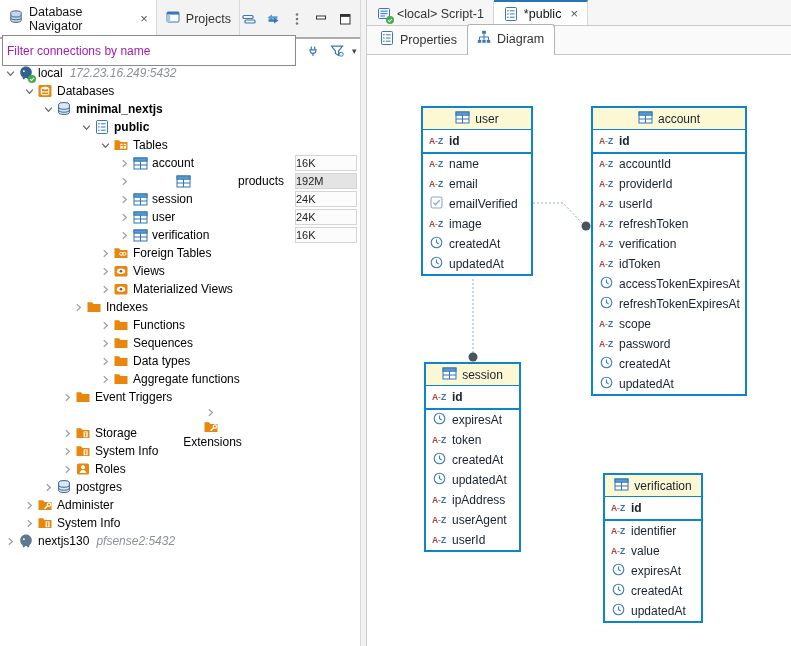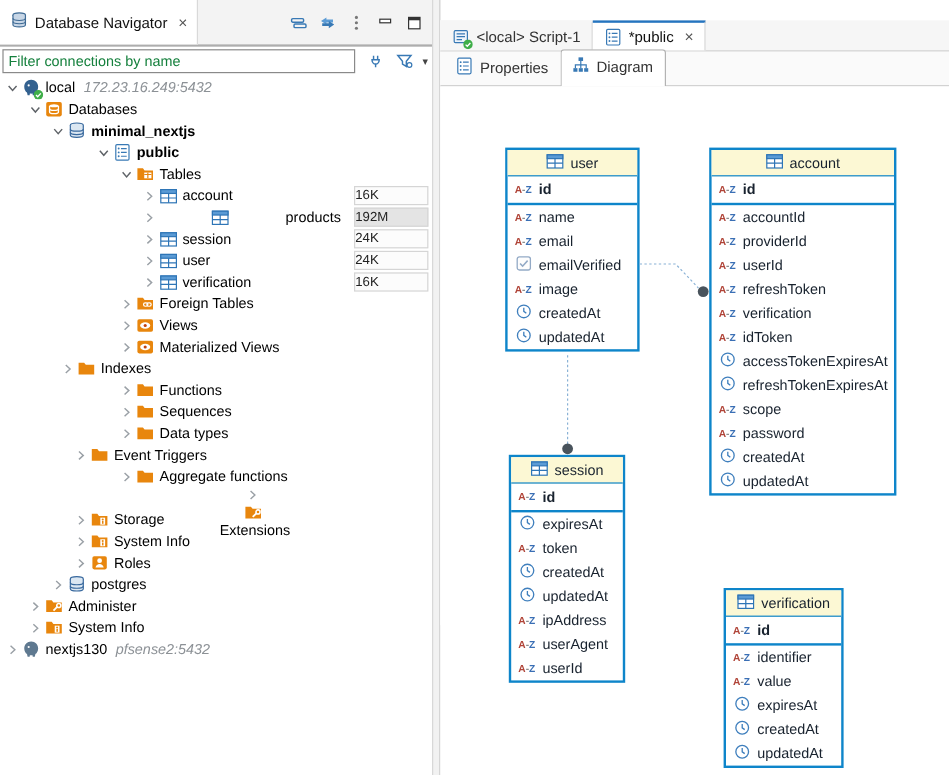--- a/index.html
+++ b/index.html
@@ -12,38 +12,38 @@
   .divider { position:absolute; left:360px; top:0; width:7px; height:646px; background:#f2f2f2; border-left:1px solid #d8d8d8; border-right:1px solid #cfcfcf; }
 
   .ltabs { display:flex; align-items:stretch; height:39px; background:#f3f3f3; border-bottom:2px solid #adadad; }
   .ltab { display:flex; align-items:center; gap:5px; padding:0 8px; font-size:12.5px; color:#333; background:#f3f3f3; border-right:1px solid #d9d9d9; cursor:default; }
   .ltab.active { background:#fff; color:#111; }
   .ltab .close { margin-left:4px; color:#555; font-size:13px; line-height:1; }
   .ltoolbar { margin-left:auto; display:flex; align-items:center; gap:6px; padding-right:6px; }
   .tbtn { width:18px; height:18px; display:flex; align-items:center; justify-content:center; }
 
   .filter-row { display:flex; align-items:center; height:23px; padding:1px 2px; background:#fff; }
-  .filter-input { flex:0 0 294px; height:20px; border:1px solid #8a8a8a; background:#fff; color:#15803d; font-size:12px; padding:2px 4px; display:flex; align-items:center; }
+  .filter-input { flex:0 0 294px; height:31px; border:1px solid #8a8a8a; background:#fff; color:#a21caf; font-size:12px; padding:2px 4px; display:flex; align-items:center; }
   .filter-icons { display:flex; align-items:center; gap:6px; margin-left:8px; }
   .caret { font-size:9px; color:#444; }
 
   
   .tree { position:relative; padding-top:2px; }
   .trow { position:relative; height:18px; display:flex; align-items:center; white-space:nowrap; }
   .chev { width:13px; height:13px; display:inline-flex; align-items:center; justify-content:center; flex:none; }
   .ticon { position:relative; width:16px; height:16px; display:inline-flex; align-items:center; justify-content:center; flex:none; margin-left:1px; }
   .badge { position:absolute; right:-2px; bottom:-2px; width:8px; height:8px; }
   .tlabel { margin-left:4px; color:#000; }
   .tlabel.bold { font-weight:bold; }
   .thost { margin-left:7px; font-style:italic; color:#8c9196; }
   .tsize { position:absolute; right:3px; top:1px; width:62px; height:16px; border:1px solid #d5d5d5; background:#fcfcfc; color:#222; font-size:11px; padding:1px 4px 0 0; }
   .tsize.fill { background:#e4e4e4; }
 
   
-  .right-panel { position:absolute; left:367px; top:17px; width:424px; height:504px; background:#fff; }
+  .right-panel { position:absolute; left:367px; top:0; width:424px; height:504px; background:#fff; }
   .etabs { display:flex; height:26px; background:#f6f6f6; border-bottom:1px solid #c9c9c9; }
   .etab { display:flex; align-items:center; gap:5px; padding:0 9px; font-size:12.5px; color:#333; border-right:1px solid #d6d6d6; background:#f6f6f6; border-top:2px solid transparent; }
   .etab.active { background:#fff; border-top:2px solid #2574bf; color:#111; }
   .etab .close { margin-left:4px; color:#555; font-size:13px; line-height:1; }
 
   .vtabs { display:flex; align-items:flex-end; height:29px; background:#fafafa; border-bottom:1px solid #c9c9c9; padding-left:4px; }
   .vtab { display:flex; align-items:center; gap:5px; padding:4px 10px 5px 8px; font-size:12.5px; color:#333; position:relative; }
   .vtab.active { background:#fff; border:1px solid #b3b3b3; border-bottom:none; border-radius:3px 3px 0 0; margin-bottom:-1px; padding-bottom:7px; }
 
   .canvas { position:relative; width:424px; height:591px; background:#fff; overflow:hidden; }
@@ -65,20 +65,28 @@
     <div class="ltabs" id="ltabs">
         <div class="ltab active">
           <span><svg width="16" height="16" viewBox="0 0 16 16">
               <ellipse cx="8" cy="3.6" rx="5.2" ry="1.8" fill="#c7d6e6" stroke="#3f6b95"></ellipse>
               <path d="M2.8 3.6v8c0 1 2.3 1.8 5.2 1.8s5.2-.8 5.2-1.8v-8" fill="#c7d6e6" stroke="#3f6b95"></path>
               <path d="M2.8 6.3c0 1 2.3 1.8 5.2 1.8s5.2-.8 5.2-1.8M2.8 9c0 1 2.3 1.8 5.2 1.8S13.2 10 13.2 9" fill="none" stroke="#3f6b95"></path>
             </svg></span>
           <span>Database Navigator</span>
           <span class="close">×</span>
         </div>
+        <div class="ltab">
+          <span><svg width="16" height="16" viewBox="0 0 16 16">
+              <rect x="2" y="3" width="12" height="10" rx="1" fill="#fff" stroke="#3879b5"></rect>
+              <rect x="2" y="3" width="12" height="2.6" fill="#3879b5"></rect>
+              <rect x="2" y="5.6" width="3.2" height="7.4" fill="#a8c6e4"></rect>
+            </svg></span>
+          <span>Projects</span>
+        </div>
         <div class="ltoolbar">
           <span class="tbtn">
             <svg width="17" height="16" viewBox="0 0 17 16">
               <rect x="2" y="4.5" width="10" height="3" rx="1" fill="none" stroke="#3879b5" stroke-width="1.2"></rect>
               <rect x="4" y="9" width="10" height="3" rx="1" fill="none" stroke="#3879b5" stroke-width="1.2"></rect>
             </svg>
           </span>
           <span class="tbtn">
             <svg width="16" height="16" viewBox="0 0 16 16">
               <path d="M2.5 6.5l4.5-3v1.8h5.5v2.4H7v1.8z" fill="#5b9bd5"></path>
@@ -334,21 +342,21 @@
           </span>
           <span class="ticon">
             <svg width="16" height="16" viewBox="0 0 16 16">
               <rect x="1.5" y="3" width="13" height="10.5" rx="1.5" fill="#e8860d"></rect>
               <ellipse cx="8" cy="8.2" rx="4.2" ry="2.7" fill="#fff"></ellipse>
               <circle cx="8" cy="8.2" r="1.3" fill="#c2410c"></circle>
             </svg>
           </span>
           <span class="tlabel">Materialized Views</span>
         </div>
-        <div class="trow" style="padding-left: 50px; text-align: right;">
+        <div class="trow" style="padding-left: 72px; text-align: right;">
           <span class="chev">
             <svg width="9" height="9" viewBox="0 0 9 9">
               <path d="M2.8 1.2l3.6 3.3-3.6 3.3" fill="none" stroke="#9aa0a6" stroke-width="1.2"></path>
             </svg>
           </span>
           <span class="ticon">
             <svg width="16" height="16" viewBox="0 0 16 16">
               <path d="M1.5 3.2h4.6l1.4 1.8h7V13h-13z" fill="#e8860d"></path>
             </svg>
           </span>
@@ -386,45 +394,45 @@
               <path d="M2.8 1.2l3.6 3.3-3.6 3.3" fill="none" stroke="#9aa0a6" stroke-width="1.2"></path>
             </svg>
           </span>
           <span class="ticon">
             <svg width="16" height="16" viewBox="0 0 16 16">
               <path d="M1.5 3.2h4.6l1.4 1.8h7V13h-13z" fill="#e8860d"></path>
             </svg>
           </span>
           <span class="tlabel">Data types</span>
         </div>
+        <div class="trow" style="padding-left: 99px;">
+          <span class="chev">
+            <svg width="9" height="9" viewBox="0 0 9 9">
+              <path d="M2.8 1.2l3.6 3.3-3.6 3.3" fill="none" stroke="#9aa0a6" stroke-width="1.2"></path>
+            </svg>
+          </span>
+          <span class="ticon">
+            <svg width="16" height="16" viewBox="0 0 16 16">
+              <path d="M1.5 3.2h4.6l1.4 1.8h7V13h-13z" fill="#e8860d"></path>
+            </svg>
+          </span>
+          <span class="tlabel">Aggregate functions</span>
+        </div>
         <div class="trow" style="padding-left: 61px;">
           <span class="chev">
             <svg width="9" height="9" viewBox="0 0 9 9">
               <path d="M2.8 1.2l3.6 3.3-3.6 3.3" fill="none" stroke="#9aa0a6" stroke-width="1.2"></path>
             </svg>
           </span>
           <span class="ticon">
             <svg width="16" height="16" viewBox="0 0 16 16">
               <path d="M1.5 3.2h4.6l1.4 1.8h7V13h-13z" fill="#e8860d"></path>
             </svg>
           </span>
           <span class="tlabel">Event Triggers</span>
-        </div>
-        <div class="trow" style="padding-left: 99px;">
-          <span class="chev">
-            <svg width="9" height="9" viewBox="0 0 9 9">
-              <path d="M2.8 1.2l3.6 3.3-3.6 3.3" fill="none" stroke="#9aa0a6" stroke-width="1.2"></path>
-            </svg>
-          </span>
-          <span class="ticon">
-            <svg width="16" height="16" viewBox="0 0 16 16">
-              <path d="M1.5 3.2h4.6l1.4 1.8h7V13h-13z" fill="#e8860d"></path>
-            </svg>
-          </span>
-          <span class="tlabel">Aggregate functions</span>
         </div>
         <div class="trow" style="padding-left: 61px; flex-direction: column;">
           <span class="chev">
             <svg width="9" height="9" viewBox="0 0 9 9">
               <path d="M2.8 1.2l3.6 3.3-3.6 3.3" fill="none" stroke="#9aa0a6" stroke-width="1.2"></path>
             </svg>
           </span>
           <span class="ticon">
             <svg width="16" height="16" viewBox="0 0 16 16">
               <path d="M1.5 3.2h4.6l1.4 1.8h7V13h-13z" fill="#e8860d"></path>

